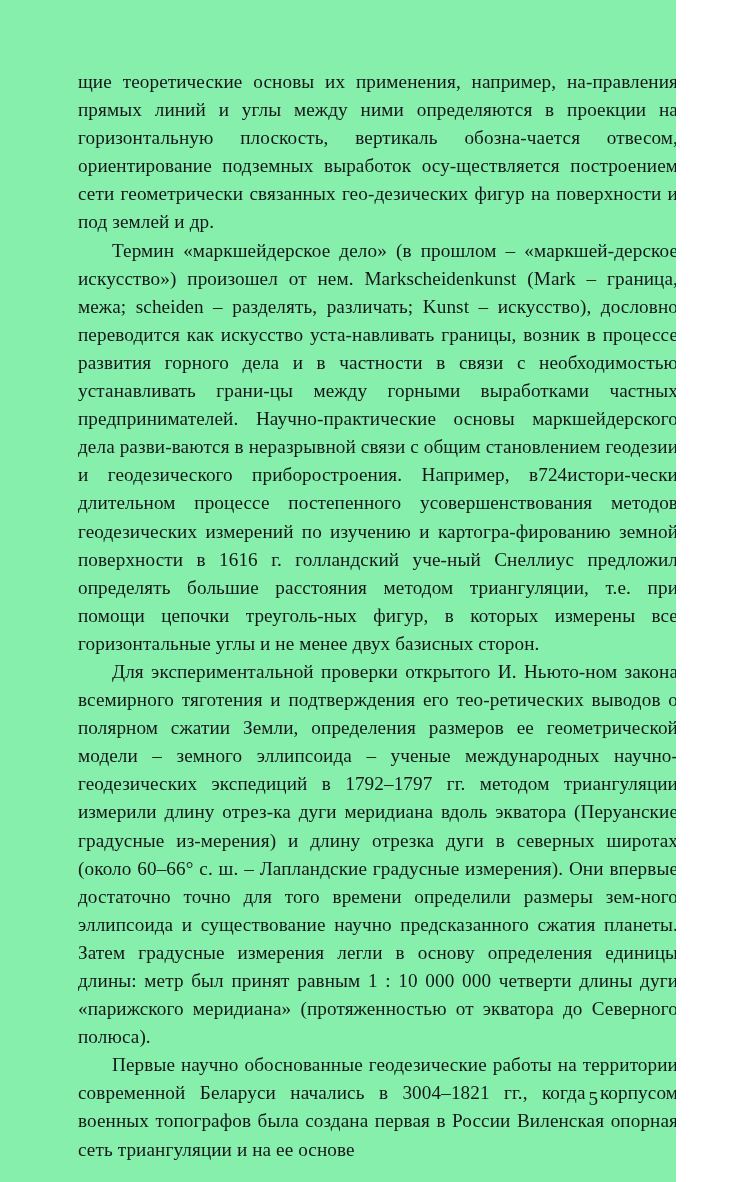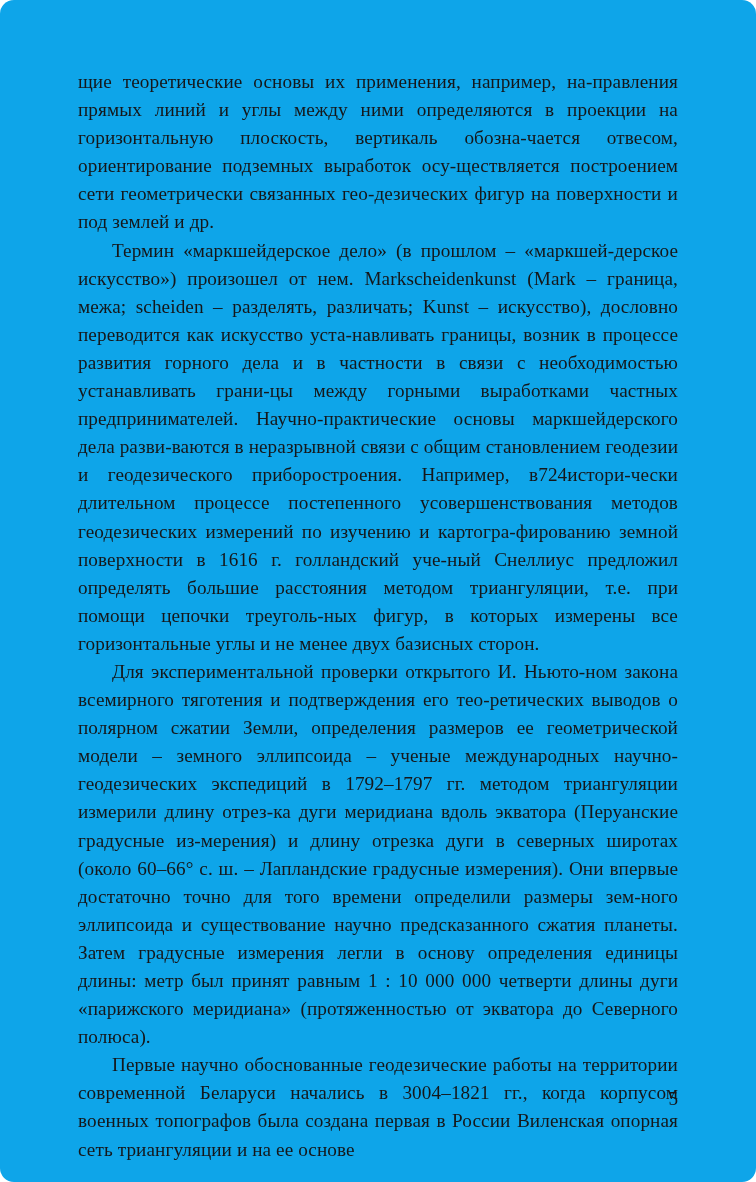--- a/index.html
+++ b/index.html
@@ -2,26 +2,25 @@
 <html><head>
 <meta charset="utf-8">
 <style>
   html, body {
     margin: 0;
     padding: 0;
     background: #ffffff;
   }
   .page {
     position: relative;
-    width: 756px;
+    width: 676px;
     height: 1182px;
-    background: #0ea5e9;
+    background: #86efac;
     box-sizing: border-box;
     overflow: hidden;
-    border-radius: 14px;
   }
   .text-column {
     position: absolute;
     left: 78px;
     top: 68px;
     width: 600px;
   }
   p {
     margin: 0;
     font-family: "Liberation Serif", "DejaVu Serif", serif;

